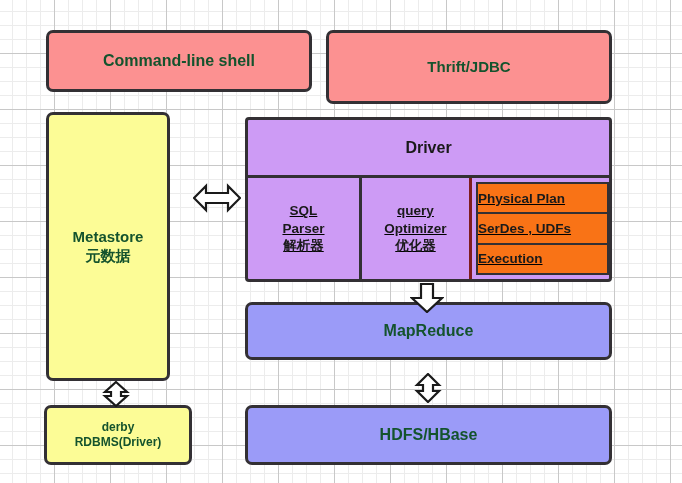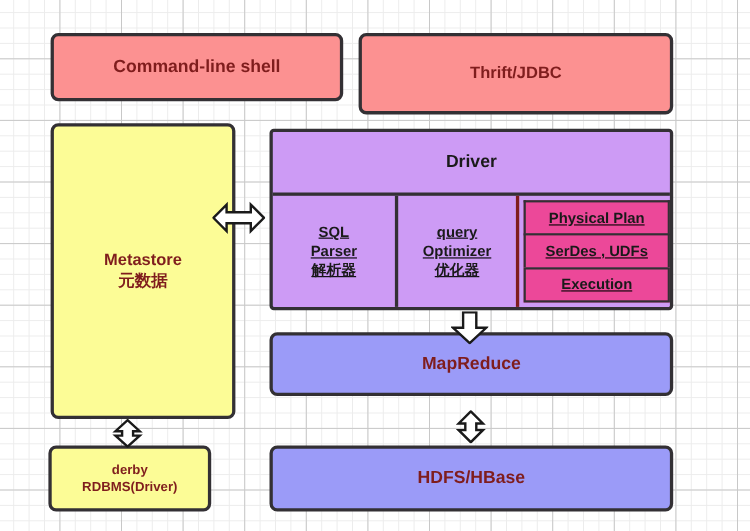--- a/index.html
+++ b/index.html
@@ -27,34 +27,34 @@
 
   .node {
     position: absolute;
     box-sizing: border-box;
     border: 3px solid #333034;
     border-radius: 7px;
     display: flex;
     align-items: center;
     justify-content: center;
     text-align: center;
-    color: #7f1d1d;
+    color: #14532d;
     font-weight: bold;
     line-height: 1.22;
   }
 
   .fill-pink   { background: #fc9191; }
   .fill-yellow { background: #fcfc96; }
   .fill-blue   { background: #9b9bf8; }
 
   
   #cli        { left: 46px;  top: 30px;  width: 266px; height: 62px;  font-size: 16px; }
   #thrift     { left: 326px; top: 30px;  width: 286px; height: 74px;  font-size: 15px; }
 
-  #metastore  { left: 46px;  top: 112px; width: 168px; height: 269px; font-size: 15px; }
+  #metastore  { left: 46px;  top: 112px; width: 124px; height: 269px; font-size: 15px; }
   #derby      { left: 44px;  top: 405px; width: 148px; height: 60px;  font-size: 12px; }
 
   #mapreduce  { left: 245px; top: 302px; width: 367px; height: 58px;  font-size: 16px; }
   #hdfs       { left: 245px; top: 405px; width: 367px; height: 60px;  font-size: 16px; }
 
   
   #driver {
     position: absolute;
     left: 245px; top: 117px;
     width: 367px; height: 165px;
@@ -98,24 +98,24 @@
     display: flex;
     flex-direction: column;
     padding: 4px 0 4px 4px;
     box-sizing: border-box;
   }
   .subcell {
     box-sizing: border-box;
     flex: 1;
     border: 2px solid #333034;
     border-bottom-width: 0;
-    background: #ec4899;
-    display: flex;
-    align-items: center;
-    justify-content: center;
+    background: #f97316;
+    display: flex;
+    align-items: center;
+    justify-content: flex-start;
     font-size: 13.5px;
     font-weight: bold;
     color: #1a1a1a;
   }
   .subcell:last-child { border-bottom-width: 2px; }
 
   
   .arrow { position: absolute; }
   #arrow-meta-driver { left: 193px; top: 182px; width: 48px; height: 32px; }
   #arrow-meta-derby  { left: 100px; top: 381px; width: 32px; height: 26px; }

